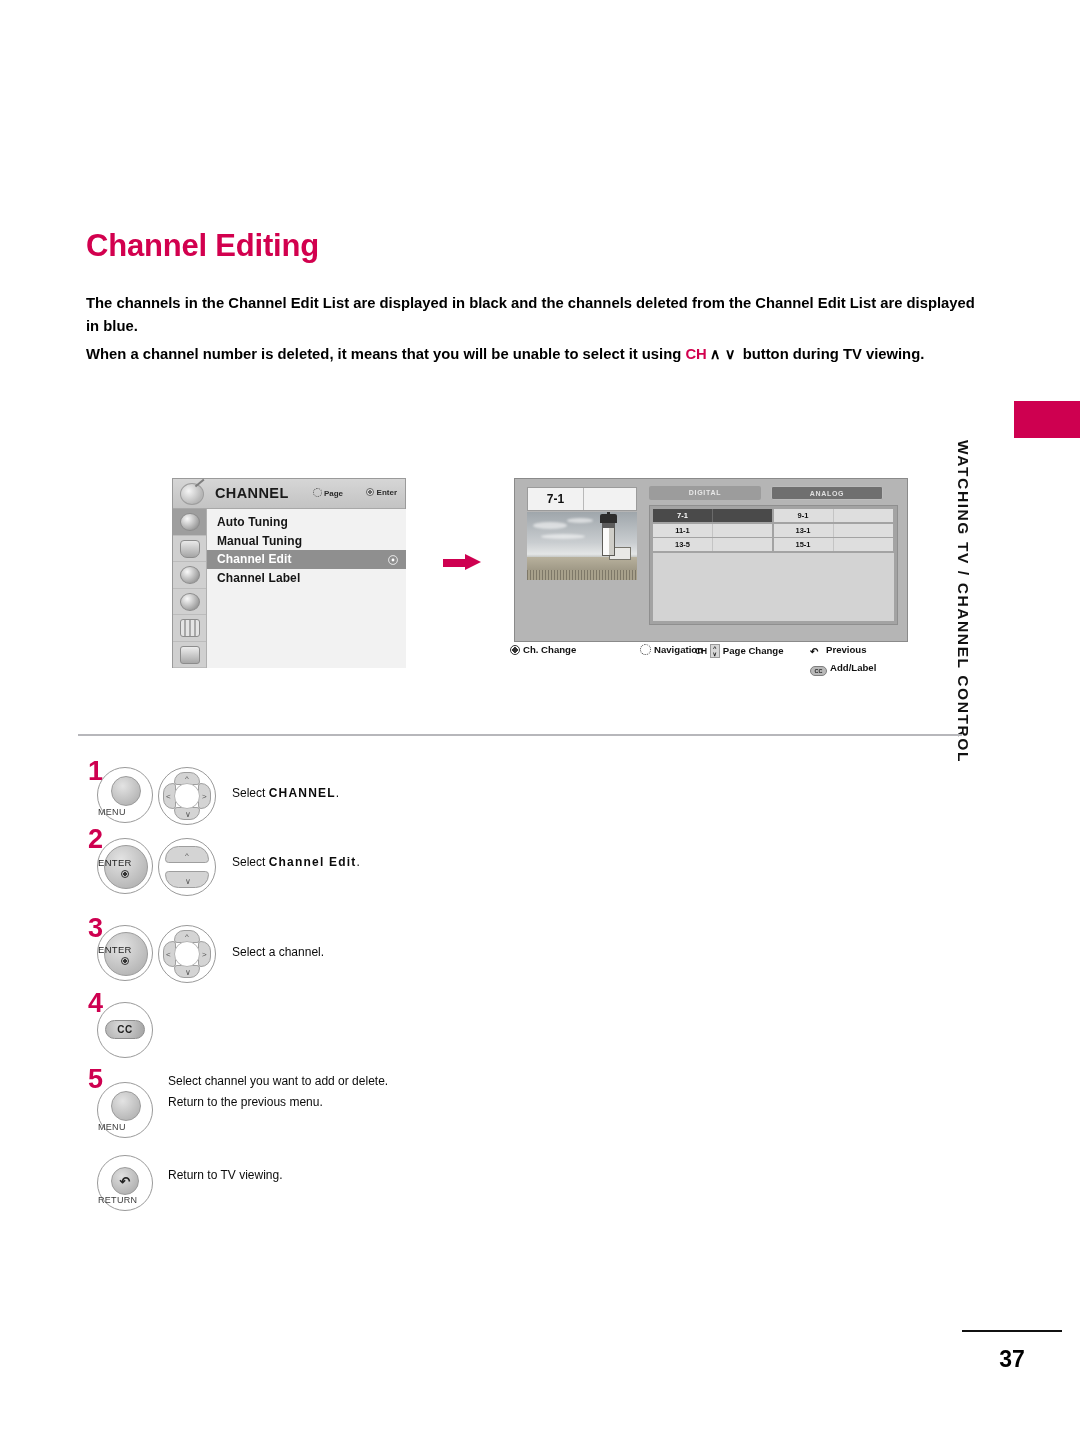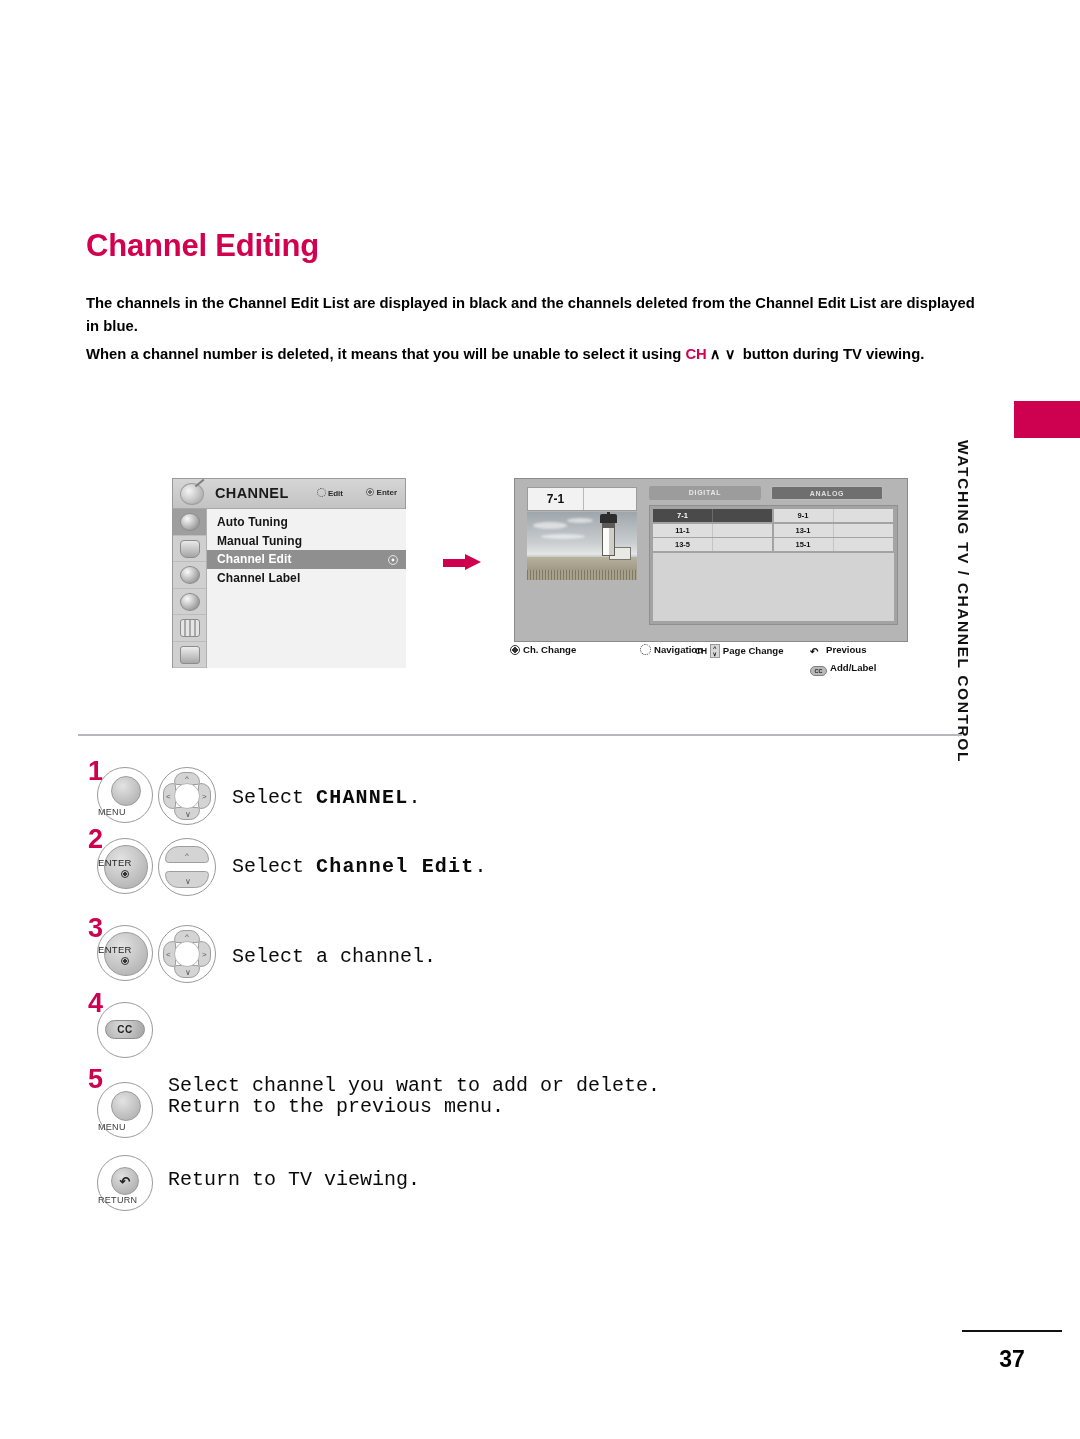--- a/index.html
+++ b/index.html
@@ -479,23 +479,22 @@
     background: radial-gradient(circle at 38% 32%, #e0e0e0, #b0b0b0 80%);
     border: 1px solid #9b9b9b;
     font-size: 13px;
     color: #222;
     text-align: center;
     line-height: 27px;
     font-weight: bold;
   }
   .step-text {
     position: absolute;
-    font-size: 20px;
+    font-size: 12px;
     color: #0b0b0b;
-    font-family: Liberation Mono, monospace;
   }
   .step-text .spaced { font-weight: bold; letter-spacing: 1.2px; }
 
   
   .foot-rule {
     position: absolute;
     left: 962px; top: 1330px;
     width: 100px; height: 2px;
     background: #111111;
   }
@@ -526,21 +525,21 @@
   <div class="para p1">
     <span>The channels in the Channel Edit List are displayed in black and the channels deleted from the Channel Edit List are displayed in blue.</span>
   </div>
 
 
   <div class="osd">
     <div class="osd-head">
       <div class="osd-dish"></div>
       <div class="osd-title">CHANNEL</div>
       <div class="osd-hint move">
-        <span class="hint-pad"></span><span>Edit</span>
+        <span class="hint-pad"></span><span>Page</span>
       </div>
       <div class="osd-hint enter">
         <span class="hint-dot"></span><span>Enter</span>
       </div>
     </div>
     <div class="osd-body">
       <div class="osd-rail">
         <div class="rail-cell active">
             <div class="rail-ic ic-round"></div>
           </div>

